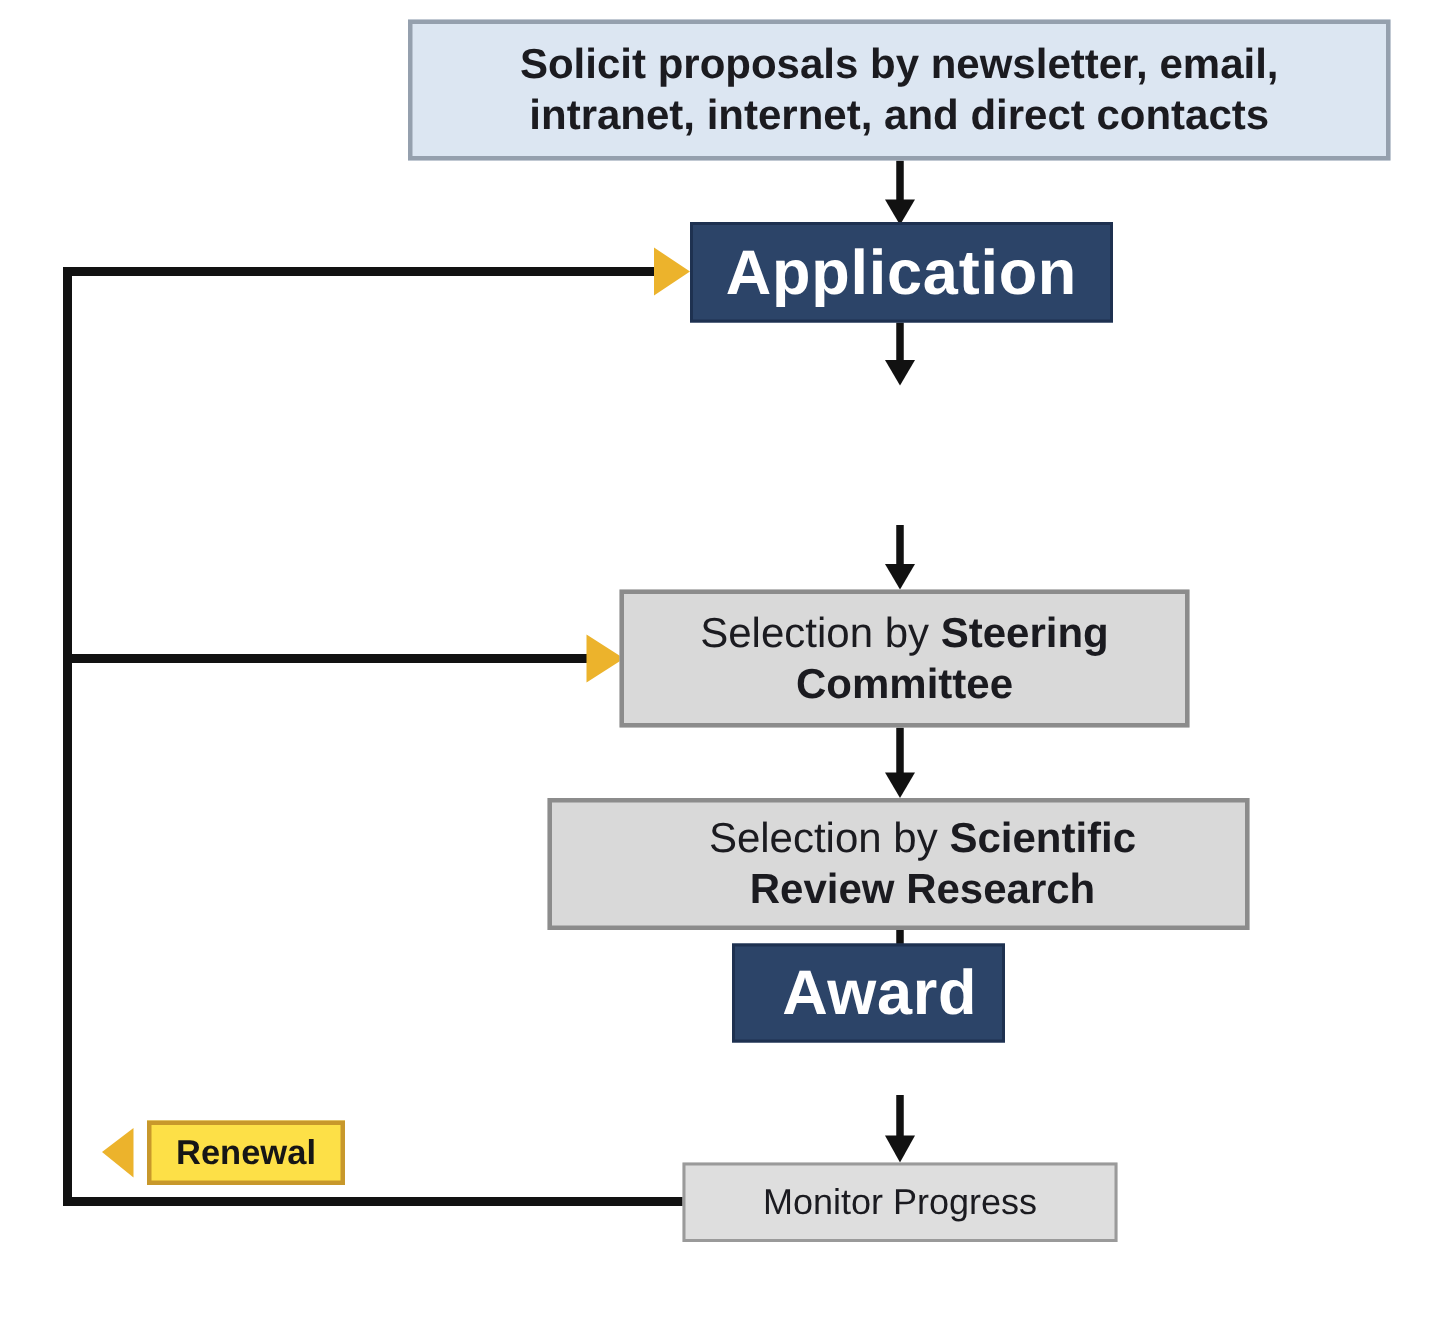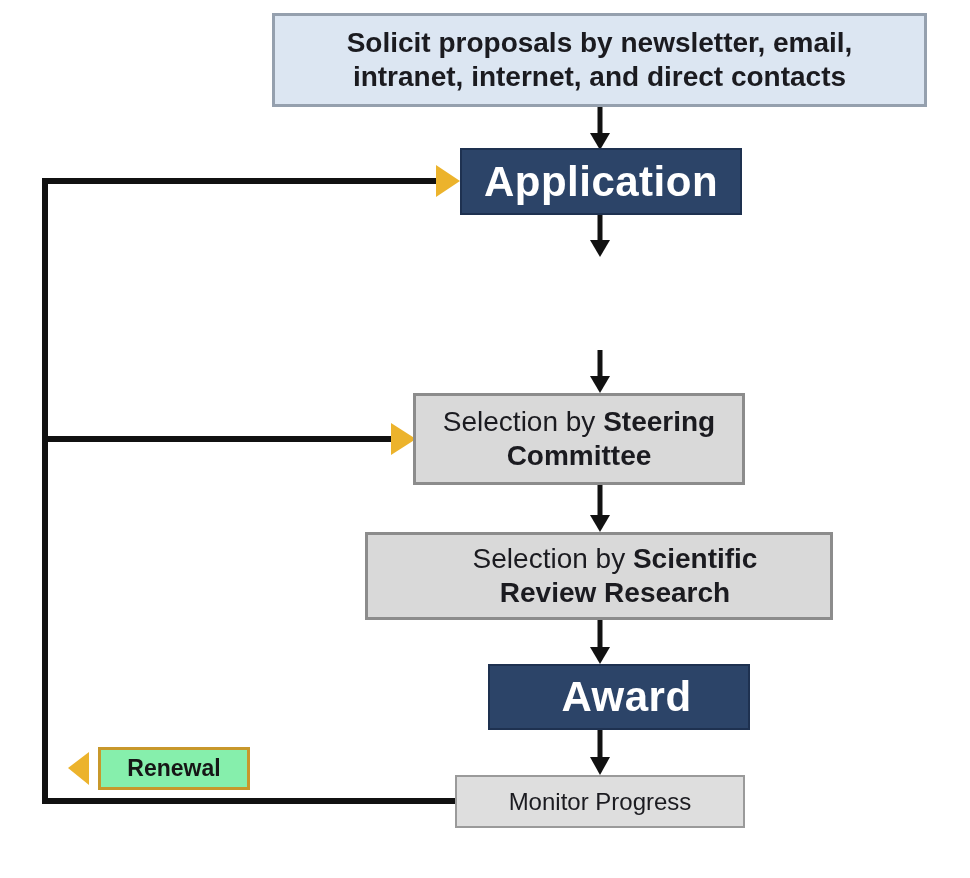--- a/index.html
+++ b/index.html
@@ -43,39 +43,39 @@
   }
   .node-navy {
     background: #2c4468;
     border: 2px solid #1e3150;
     color: #ffffff;
     font-weight: 700;
     font-size: 42px;
     letter-spacing: 0.5px;
   }
   .node-application { left: 460px; top: 148px; width: 282px; height: 67px; justify-content: center; }
-  .node-award       { left: 488px; top: 664px; width: 262px; height: 66px; padding-left: 15px; }
+  .node-award       { left: 488px; top: 629px; width: 182px; height: 66px; padding-left: 15px; }
   .node-gray {
     background: #d9d9d9;
     border: 3px solid #8c8c8c;
     font-size: 28px;
   }
   .node-scoring    { left: 367px; top: 257px; width: 468px; height: 93px; }
-  .node-steering   { left: 413px; top: 393px; width: 332px; height: 92px; }
+  .node-steering   { left: 413px; top: 393px; width: 380px; height: 92px; }
   .node-scientific { left: 365px; top: 532px; width: 468px; height: 88px; padding-left: 32px; }
   .node-monitor {
     left: 455px; top: 775px; width: 290px; height: 53px;
     background: #dedede;
     border: 2px solid #9a9a9a;
     font-size: 24px;
     justify-content: center;
   }
   .node-renewal {
-    left: 98px; top: 747px; width: 152px; height: 43px;
-    background: #86efac;
+    left: 98px; top: 747px; width: 132px; height: 43px;
+    background: #fde047;
     border: 3px solid #c8982b;
     font-size: 23px;
     font-weight: 700;
     color: #161616;
   }
   .seg-bold { font-weight: 700; }
   .seg-regular { font-weight: 400; }
 </style>
 </head>
 <body>

